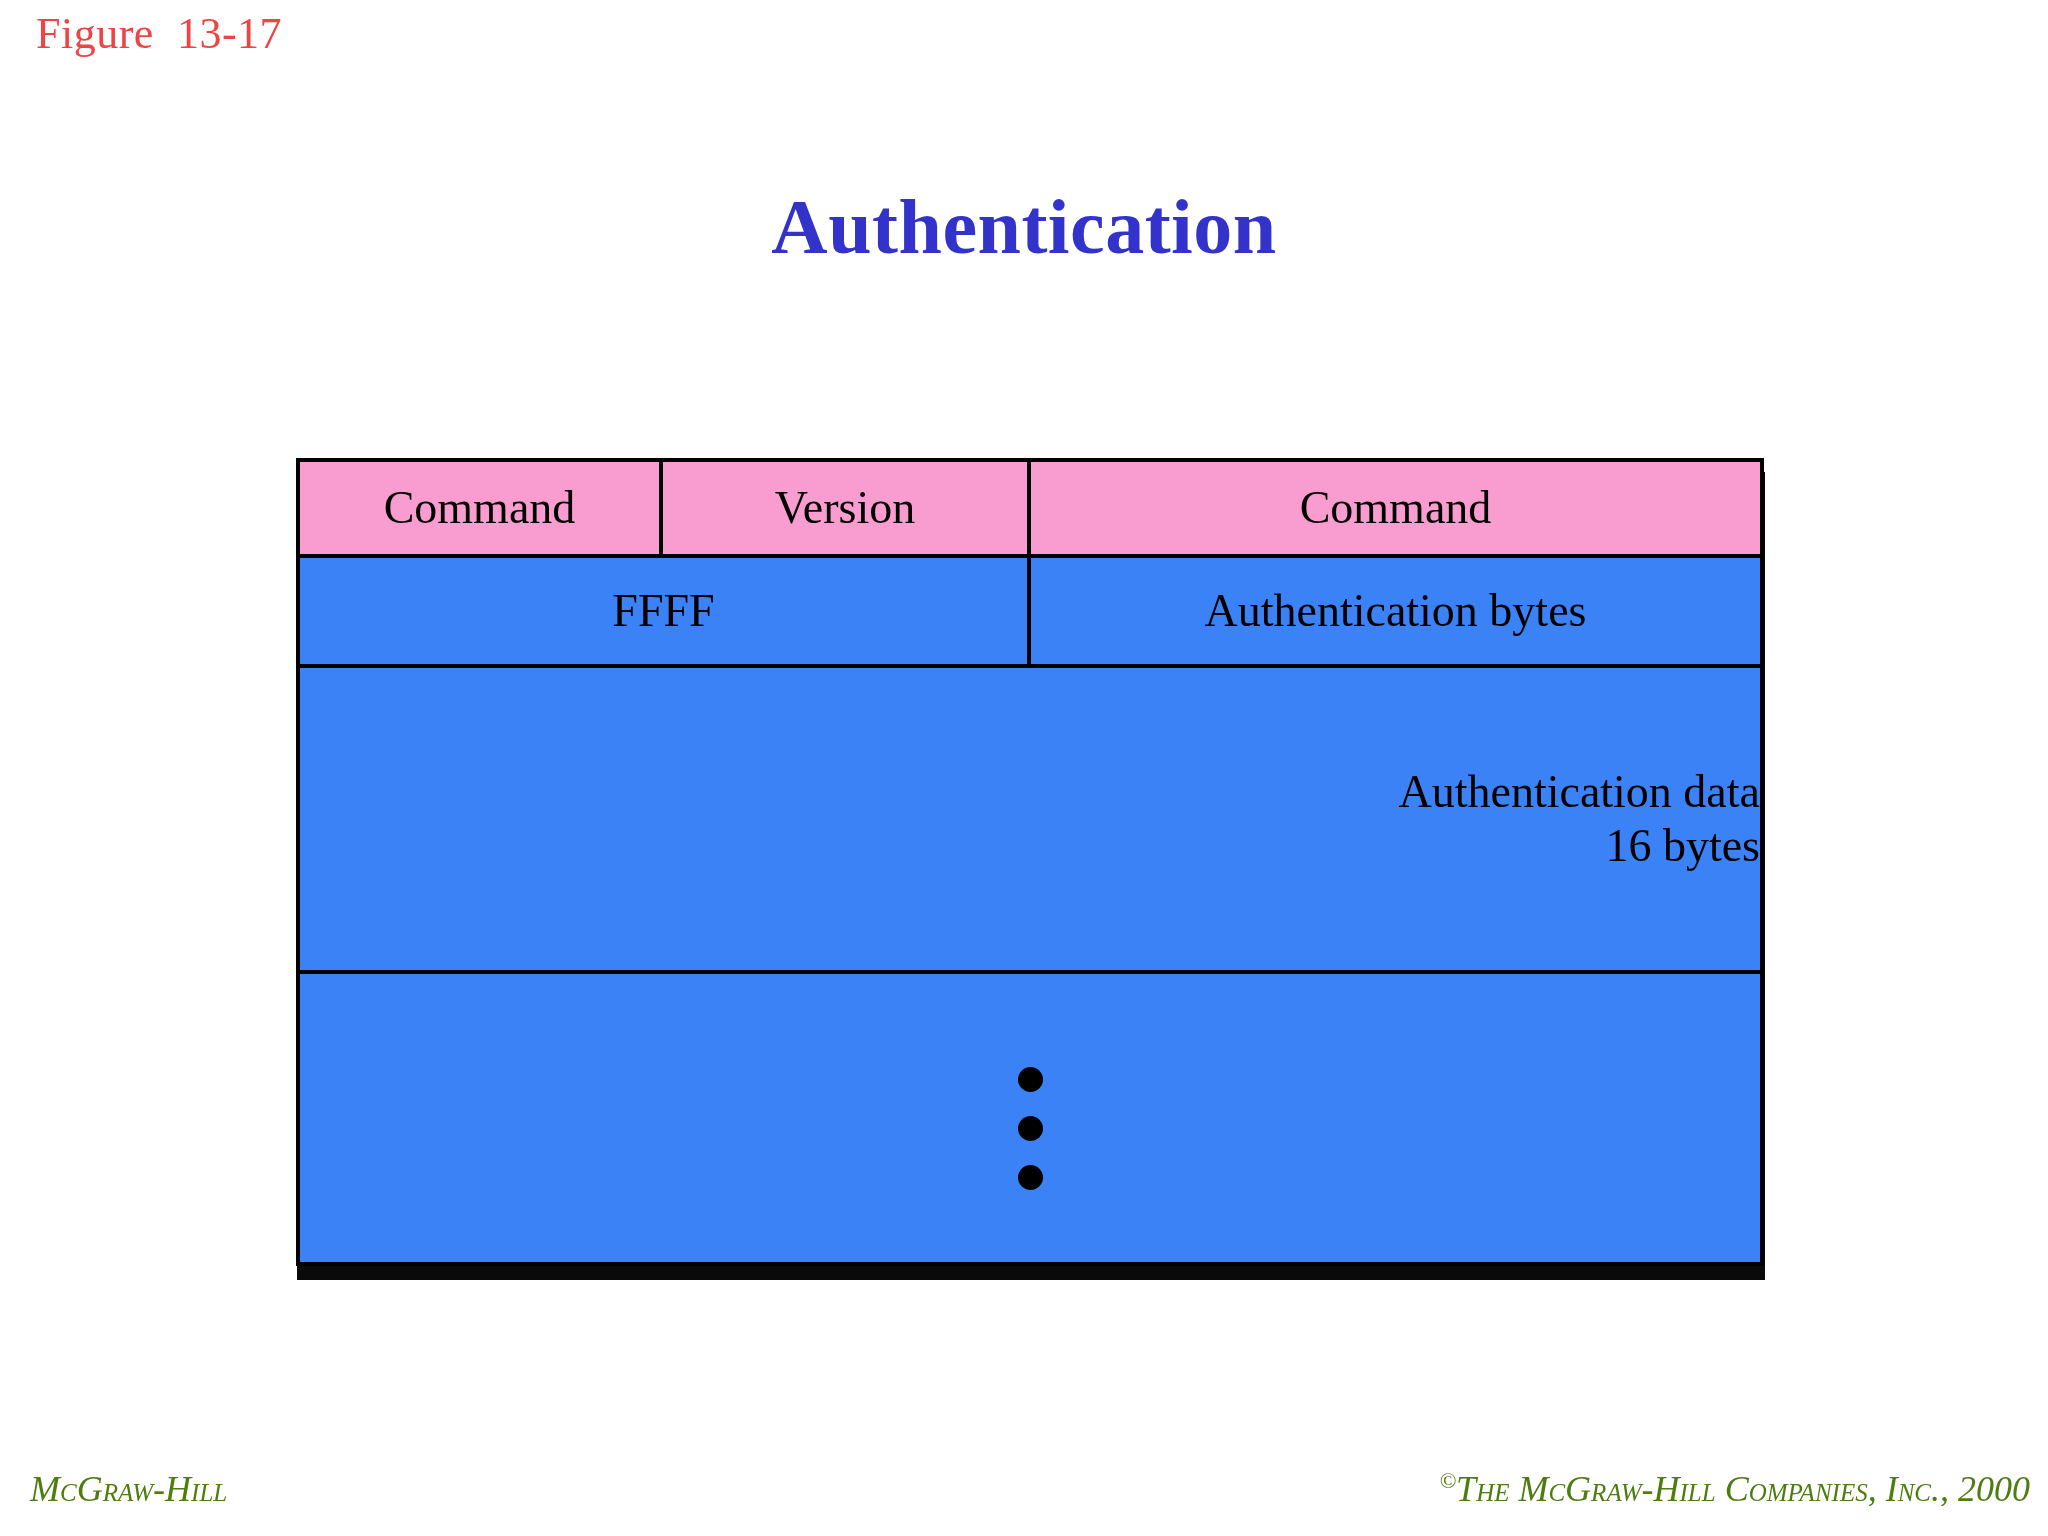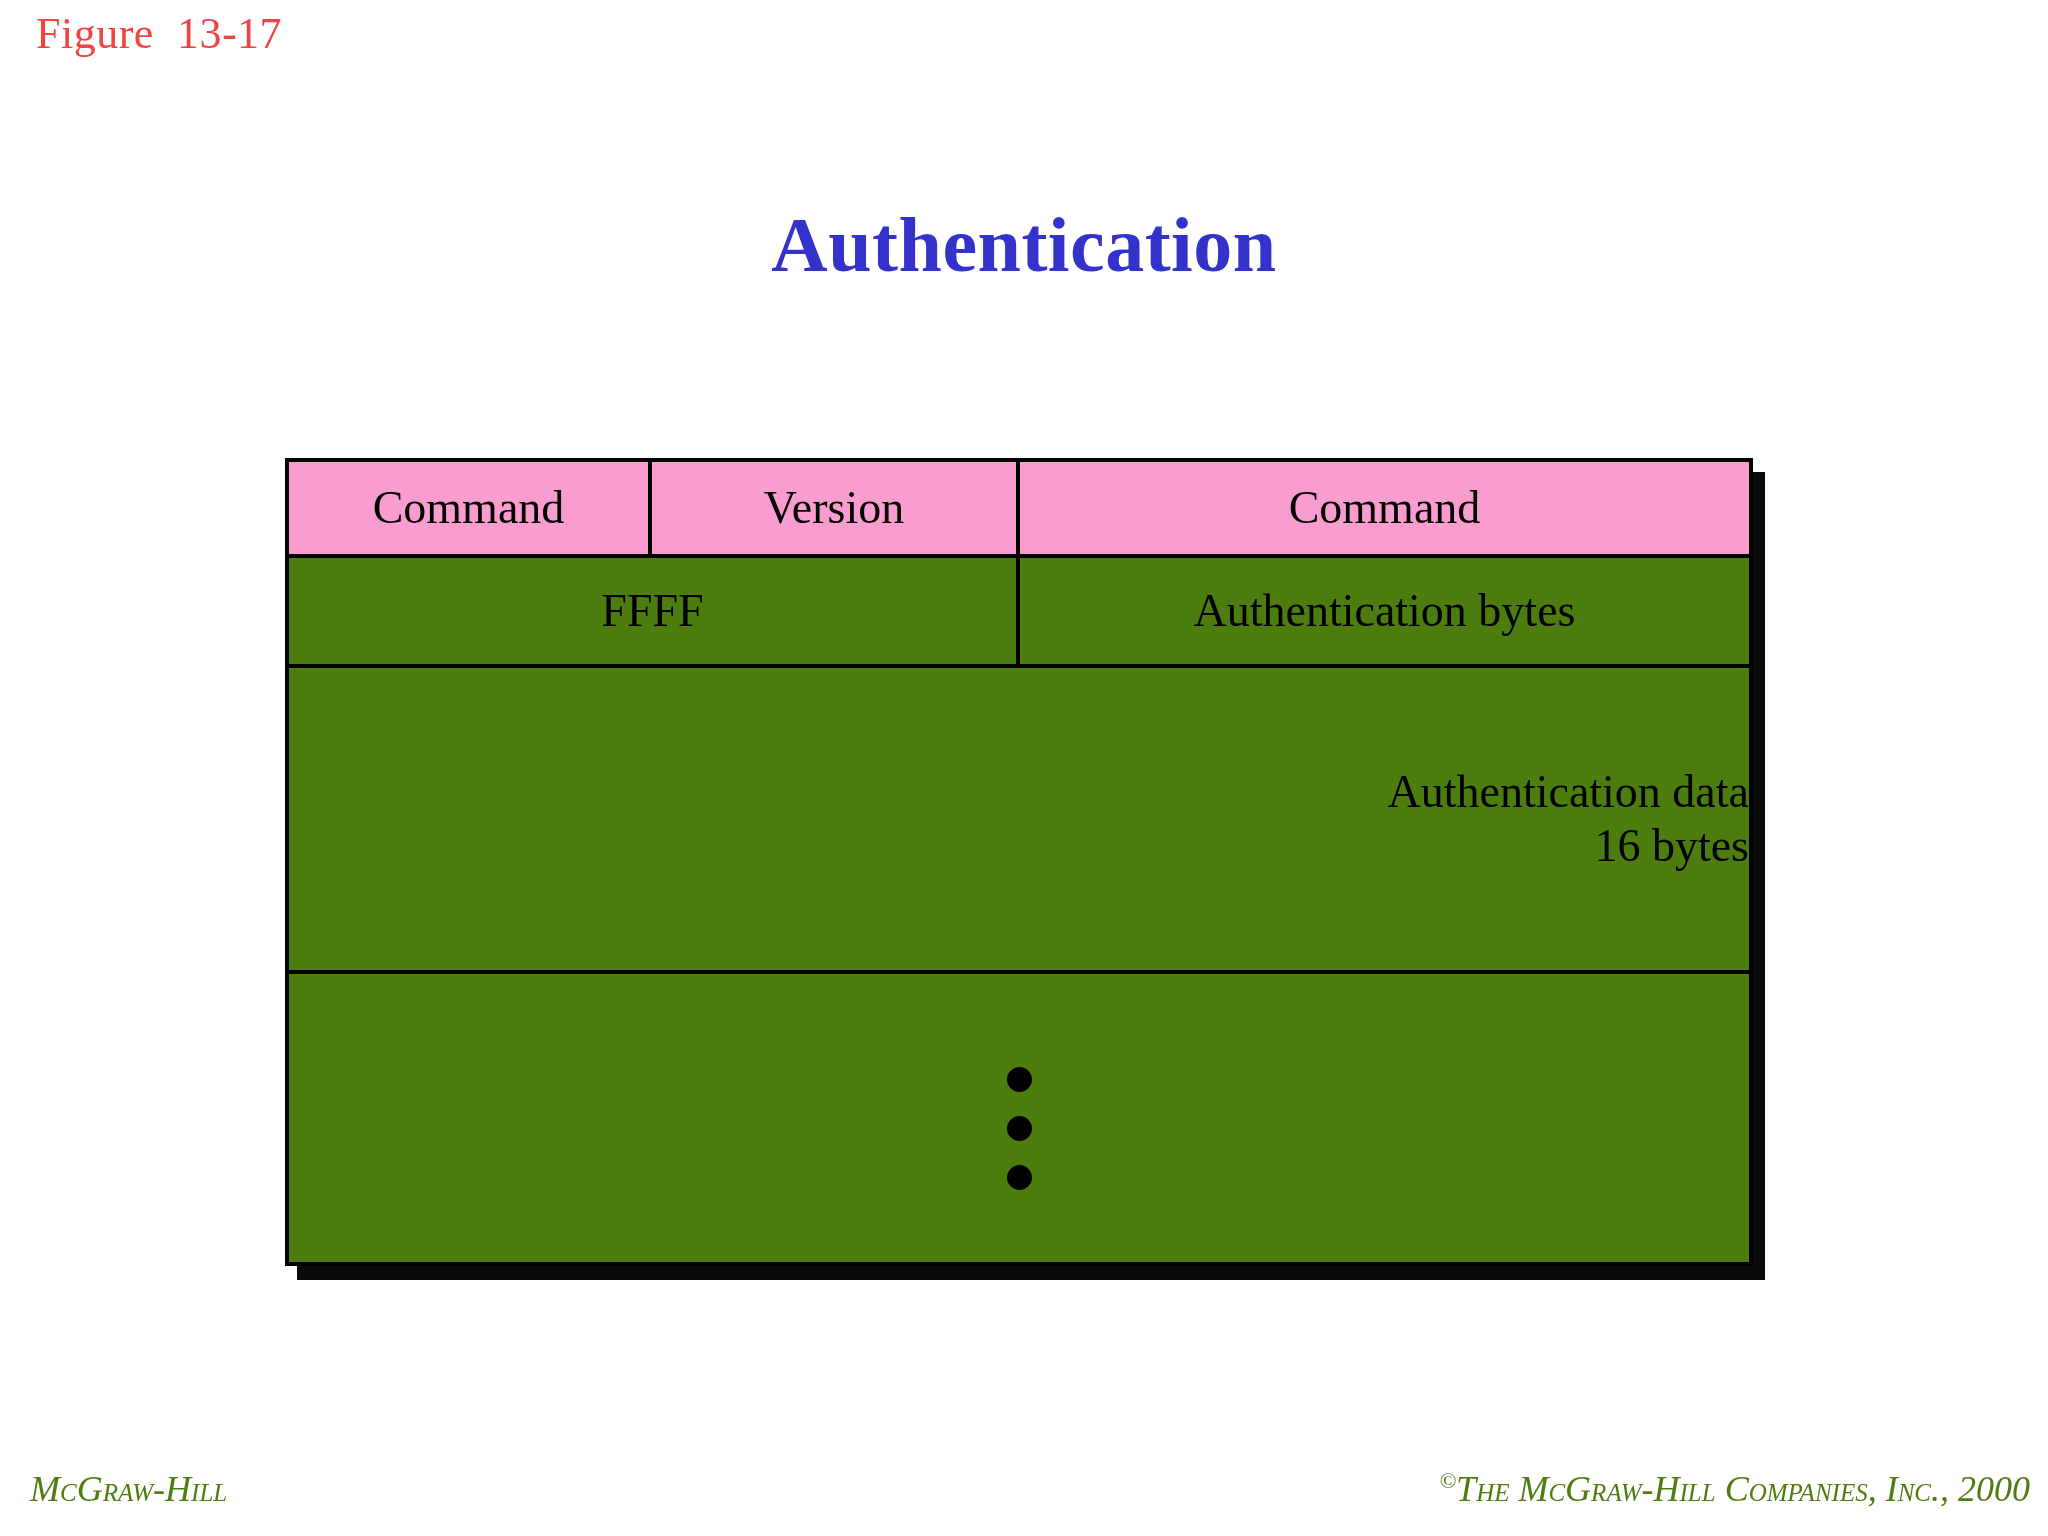--- a/index.html
+++ b/index.html
@@ -26,21 +26,21 @@
     font-size: 44px;
     color: #ef4444;
     letter-spacing: 0.5px;
     white-space: pre;
   }
 
   
   #slide-title {
     position: absolute;
     left: 0;
-    top: 200px;
+    top: 182px;
     width: 2048px;
     text-align: center;
     font-family: "Liberation Serif", "DejaVu Serif", serif;
     font-weight: bold;
     font-size: 78px;
     color: #3333cc;
     letter-spacing: 0.5px;
   }
 
   
@@ -55,27 +55,27 @@
     position: absolute;
     left: 12px;
     top: 14px;
     width: 1468px;
     height: 808px;
     background: #0a0a0a;
     z-index: 0;
   }
   #diagram-body {
     position: absolute;
-    left: 0;
+    left: 11px;
     top: 0;
     width: 1468px;
     height: 808px;
     box-sizing: border-box;
     border: 4px solid #000000;
-    background: #4d7c0f;
+    background: #3b82f6;
     z-index: 1;
   }
 
   .prow {
     display: flex;
     box-sizing: border-box;
     width: 100%;
   }
   .prow.divider-below {
     border-bottom: 4px solid #000000;

